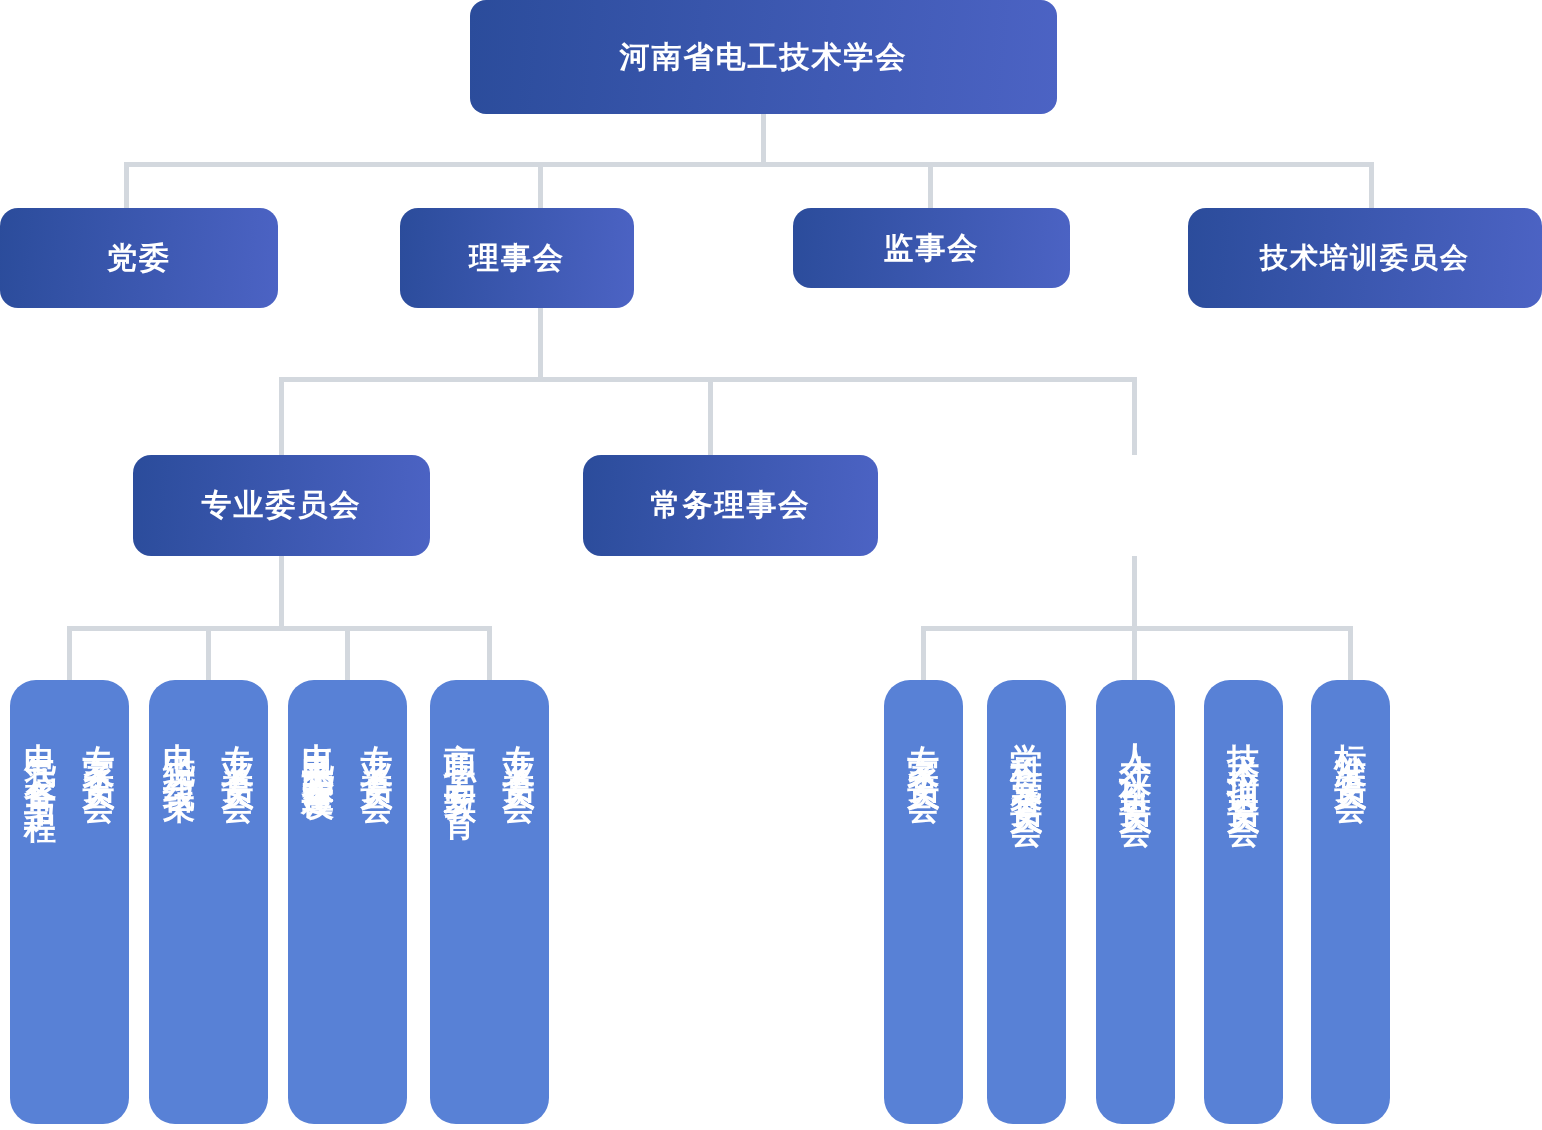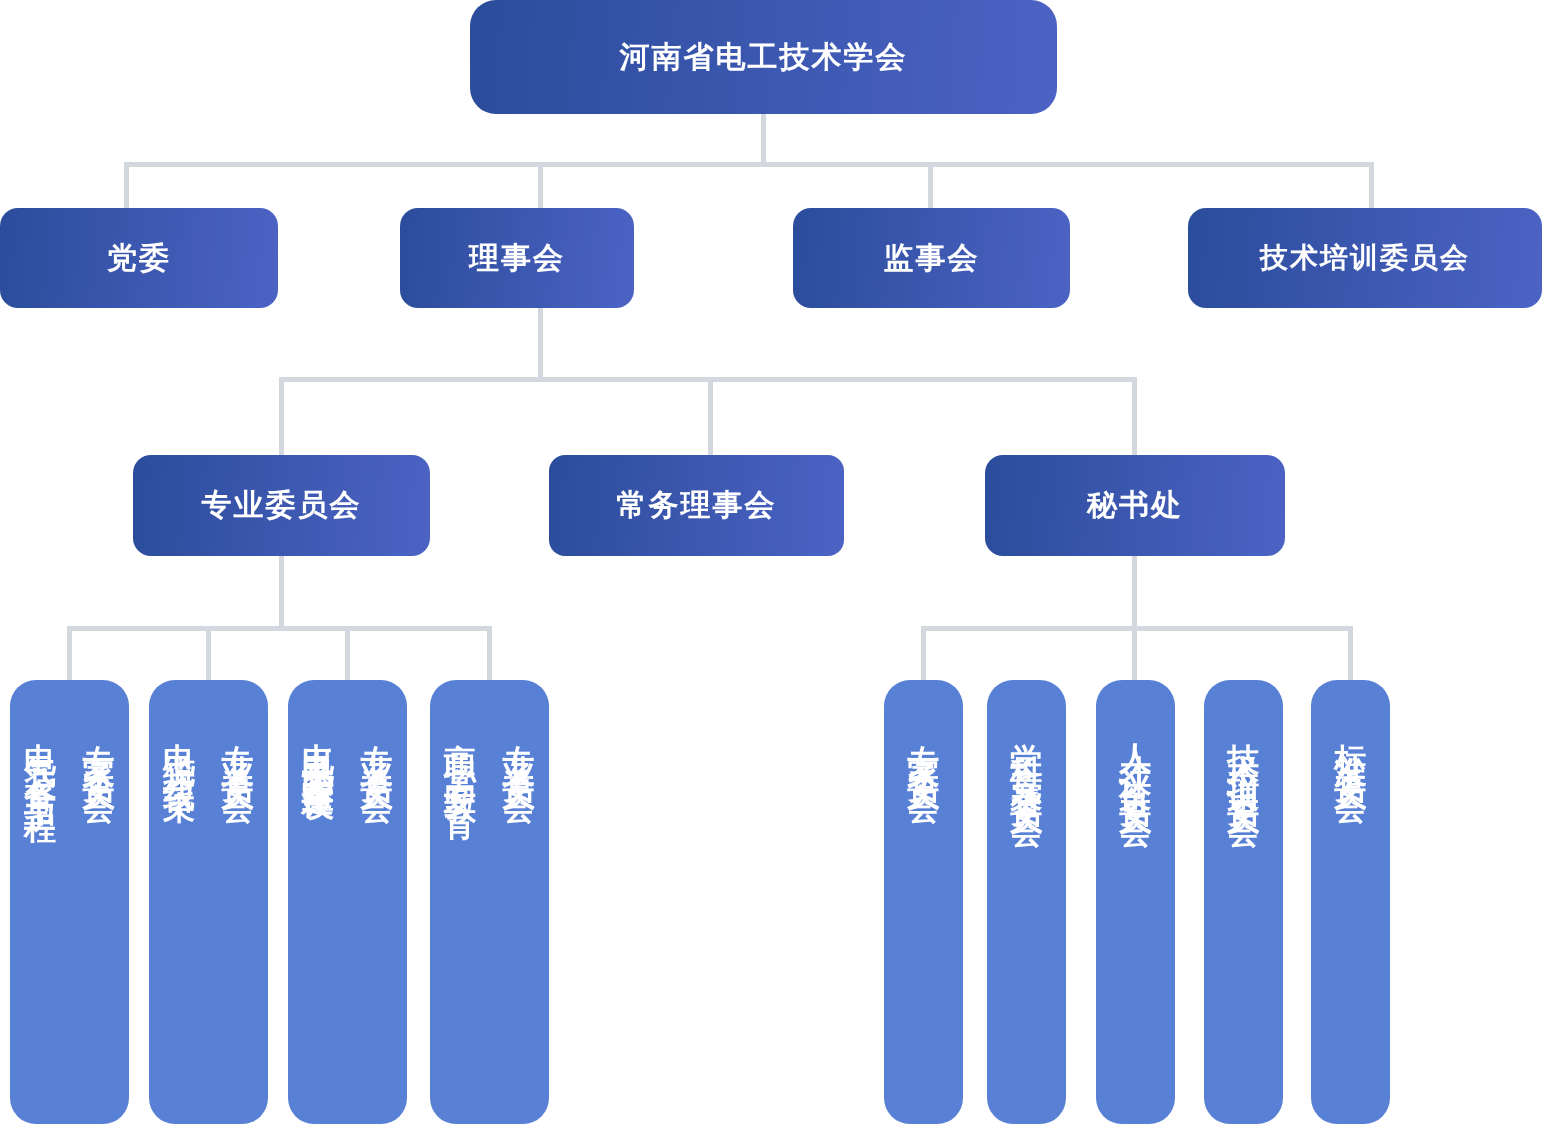--- a/index.html
+++ b/index.html
@@ -7,21 +7,21 @@
     position:relative;width:1542px;height:1130px;background:#ffffff;overflow:hidden;
     font-family:"Liberation Sans", sans-serif;
     --grad1:#2b4c9b; --grad2:#4c63c4; --leaf:#5881d6; --line:#d3d8de; --txt:#ffffff;
   }
   .node{
     position:absolute;display:flex;flex-direction:column;align-items:center;justify-content:center;
     background:linear-gradient(95deg,var(--grad1),var(--grad2));
     color:var(--txt);border-radius:18px;font-size:30px;font-weight:600;
     text-align:center;letter-spacing:2px;line-height:1.35;
   }
-  .node.root{border-radius:26px;}
+  .node.root{border-radius:16px;}
   .vbox{
     position:absolute;top:680px;height:444px;background:var(--leaf);border-radius:26px;
     display:flex;flex-direction:row;justify-content:center;gap:12px;
     padding-top:38px;box-sizing:border-box;color:var(--txt);font-weight:600;
   }
   .vcol{
     writing-mode:vertical-lr;text-orientation:upright;
     font-size:32px;letter-spacing:12px;line-height:1.45;white-space:nowrap;
   }
   .vcol.long{letter-spacing:5px;}
@@ -61,35 +61,32 @@
   <div class="node root" style="left:470px;top:0;width:587px;height:114px;">
     <span>河南省电工技术学会</span>
   </div>
 
   <div class="node" style="left:0;top:208px;width:278px;height:100px;">
     <span>党委</span>
   </div>
   <div class="node" style="left:400px;top:208px;width:234px;height:100px;justify-content:center;">
     <span>理事会</span>
   </div>
-  <div class="node" style="left:793px;top:208px;width:277px;height:100px;">
+  <div class="node" style="left:793px;top:208px;width:277px;height:80px;">
     <span>监事会</span>
   </div>
   <div class="node" style="left:1188px;top:208px;width:354px;height:100px;font-size:28px;">
     <span>技术培训委员会</span>
   </div>
 
   <div class="node" style="left:133px;top:455px;width:297px;height:101px;">
     <span>专业委员会</span>
   </div>
-  <div class="node" style="left:549px;top:455px;width:295px;height:101px;border-radius:16px;">
+  <div class="node" style="left:583px;top:455px;width:295px;height:101px;">
     <span>常务理事会</span>
-  </div>
-  <div class="node" style="left:985px;top:455px;width:300px;height:101px;">
-    <span>秘书处</span>
   </div>
 
   <div class="vbox" style="left:10px;width:119px;">
     <span class="vcol">电气装备与工程</span>
     <span class="vcol">专家委员会</span>
   </div>
   <div class="vbox" style="left:149px;width:119px;">
     <span class="vcol">电缆与线束</span>
     <span class="vcol">专业委员会</span>
   </div>

